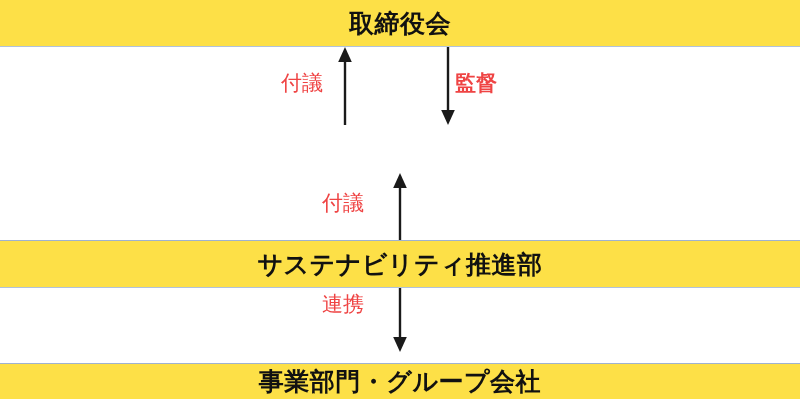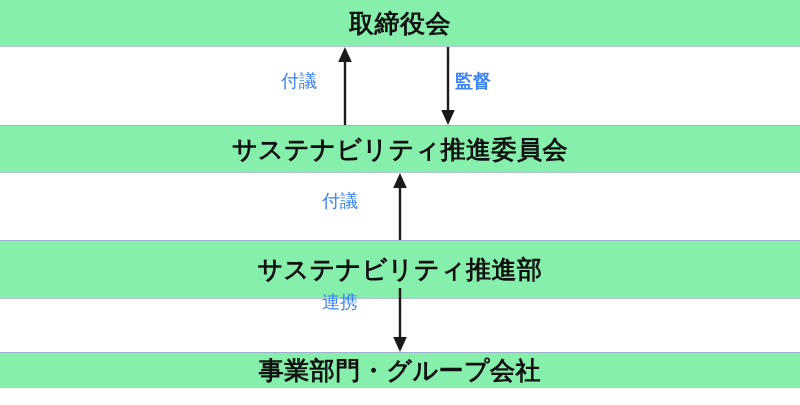--- a/index.html
+++ b/index.html
@@ -14,59 +14,59 @@
     background: #ffffff;
     font-family: "Liberation Sans", "DejaVu Sans", sans-serif;
     overflow: hidden;
   }
 
   
   .band {
     position: absolute;
     left: 0;
     width: 800px;
-    background: #86efac;
+    background: #fde047;
     border-top: 1px solid #9fb2cf;
     border-bottom: 1px solid #b0c2dd;
     box-sizing: border-box;
     display: flex;
     align-items: center;
     justify-content: center;
   }
   .band-label {
     font-size: 25px;
     font-weight: bold;
     color: #111111;
     letter-spacing: 0.5px;
     line-height: 1;
     white-space: nowrap;
   }
 
   #band-1 { top: 0px;   height: 47px; border-top: none; }
   #band-2 { top: 125px; height: 48px; }
-  #band-3 { top: 240px; height: 59px; }
-  #band-4 { top: 352px; height: 36px; border-bottom: none; }
+  #band-3 { top: 240px; height: 48px; }
+  #band-4 { top: 363px; height: 36px; border-bottom: none; }
 
   
   .arrow {
     position: absolute;
     width: 22px;
   }
   .arrow svg { display: block; overflow: visible; }
 
   #arrow-fugi-1  { left: 334px; top: 47px;  height: 78px; }
   #arrow-kantoku { left: 437px; top: 47px;  height: 78px; }
   #arrow-fugi-2  { left: 389px; top: 173px; height: 67px; }
   #arrow-renkei  { left: 389px; top: 288px; height: 64px; }
 
   
   .arrow-label {
     position: absolute;
-    font-size: 18px;
-    color: #3b82f6;
+    font-size: 21px;
+    color: #ef4444;
     white-space: nowrap;
     line-height: 1;
   }
   #label-fugi-1  { left: 281px; top: 72px;  }
   #label-kantoku { left: 455px; top: 72px; font-weight: bold;  }
   #label-fugi-2  { left: 322px; top: 192px; }
   #label-renkei  { left: 322px; top: 293px; }
 </style>
 </head>
 <body>
@@ -86,23 +86,20 @@
   <span class="arrow-label" id="label-fugi-1">付議</span>
 
   <div class="arrow" id="arrow-kantoku">
     <svg width="22" height="78" viewBox="0 0 22 78" aria-hidden="true">
       <line x1="11" y1="0" x2="11" y2="66" stroke="#1a1a1a" stroke-width="2.4"></line>
       <polygon points="11,78 4.2,63 17.8,63" fill="#1a1a1a"></polygon>
     </svg>
   </div>
   <span class="arrow-label" id="label-kantoku">監督</span>
 
-  <div class="band" id="band-2">
-    <span class="band-label">サステナビリティ推進委員会</span>
-  </div>
 
   <div class="arrow" id="arrow-fugi-2">
     <svg width="22" height="67" viewBox="0 0 22 67" aria-hidden="true">
       <line x1="11" y1="67" x2="11" y2="12" stroke="#1a1a1a" stroke-width="2.4"></line>
       <polygon points="11,0 4.2,15 17.8,15" fill="#1a1a1a"></polygon>
     </svg>
   </div>
   <span class="arrow-label" id="label-fugi-2">付議</span>
 
   <div class="band" id="band-3">

